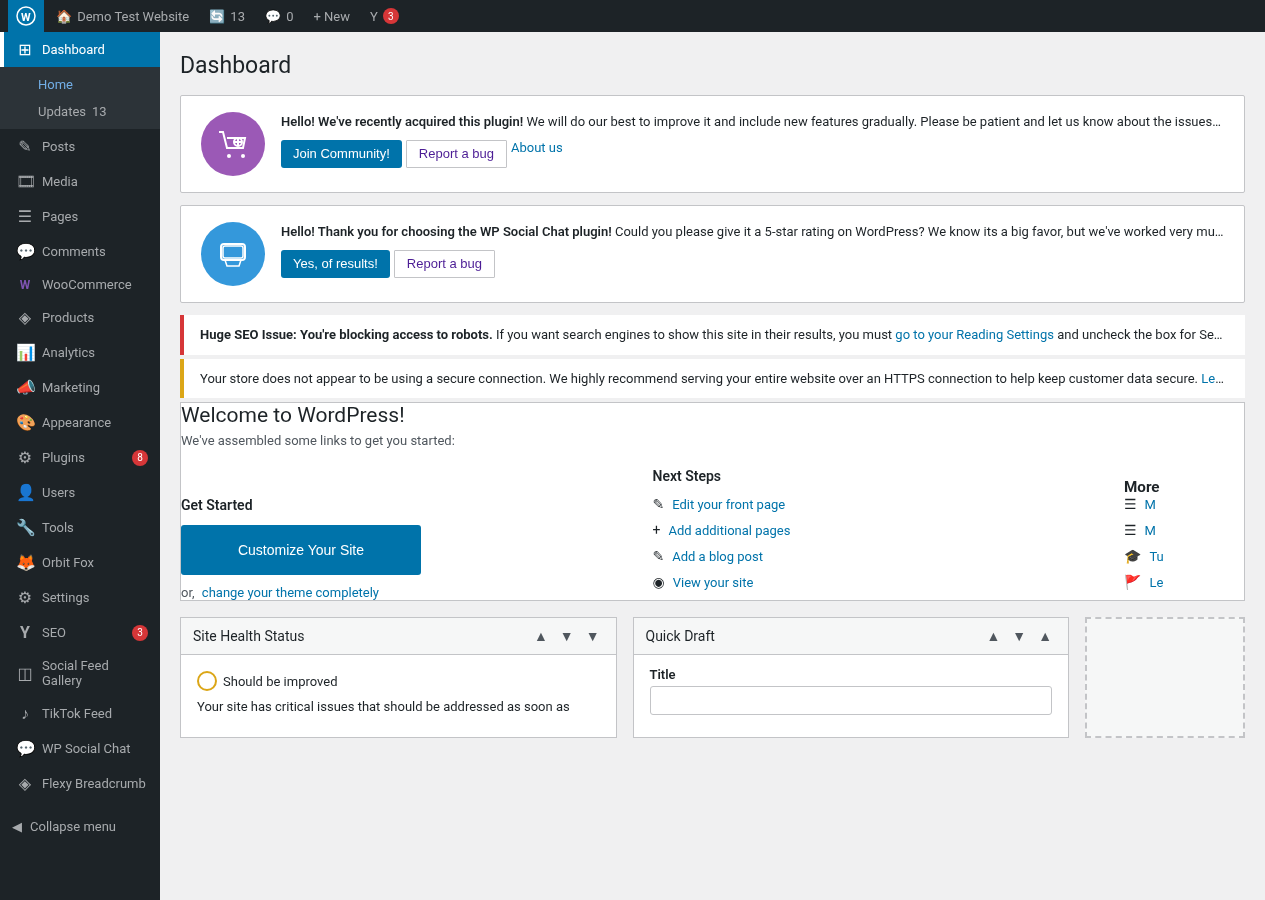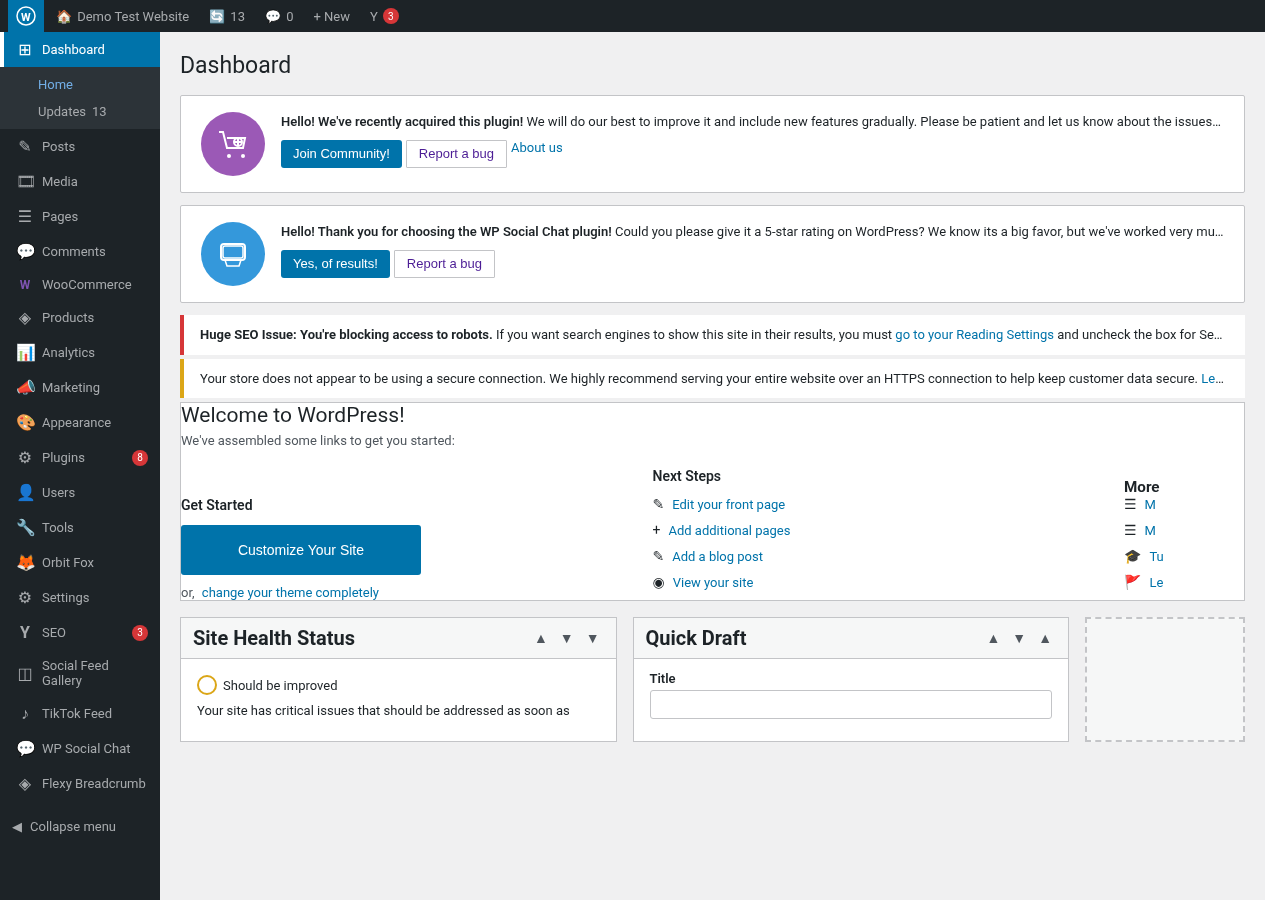--- a/index.html
+++ b/index.html
@@ -257,21 +257,21 @@
       flex: 1;
     }
     .widget-header {
       display: flex;
       align-items: center;
       justify-content: space-between;
       padding: 8px 12px;
       border-bottom: 1px solid #c3c4c7;
       background: #f6f7f7;
     }
-    .widget-header h2 { font-size: 20px; font-weight: 700; }
+    .widget-header h2 { font-size: 14px; font-weight: 400; }
     .widget-controls { display: flex; gap: 4px; }
     .widget-ctrl-btn {
       background: none;
       border: none;
       cursor: pointer;
       color: #50575e;
       font-size: 14px;
       padding: 2px 4px;
     }
     .widget-body { padding: 16px; }

